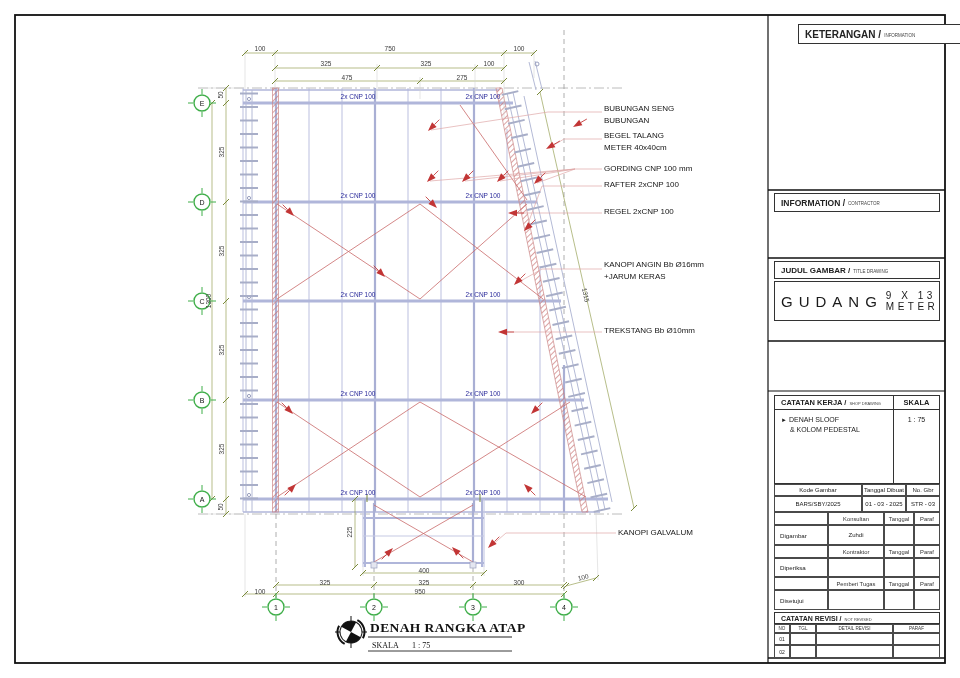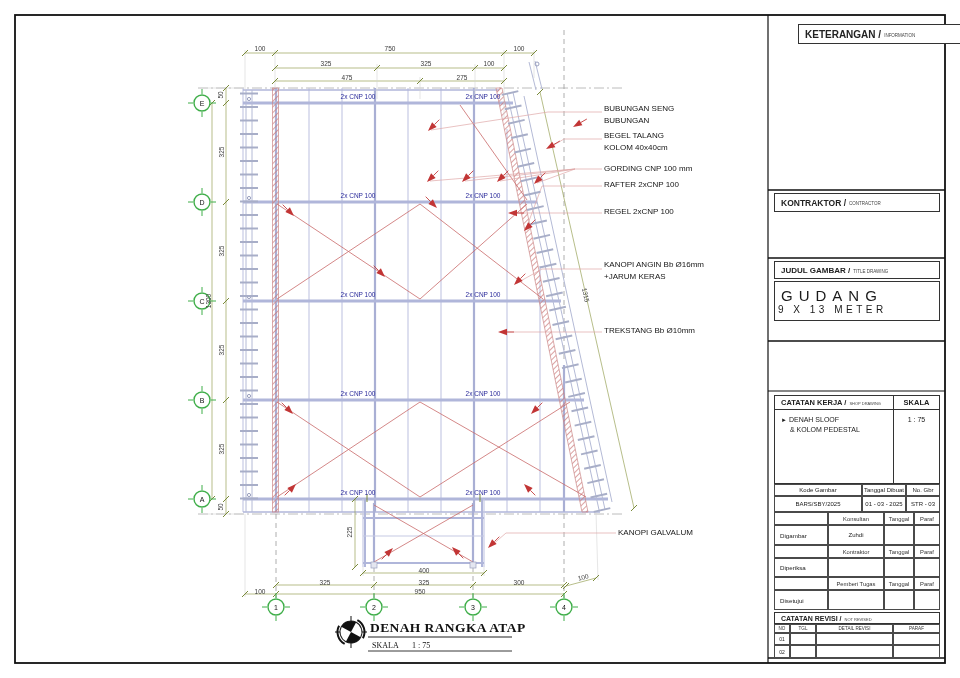--- a/index.html
+++ b/index.html
@@ -455,51 +455,51 @@
       <span class="dtxt cnp-t" style="left: 483px; top: 195px;">2x CNP 100</span>
       <span class="dtxt cnp-t" style="left: 358px; top: 294px;">2x CNP 100</span>
       <span class="dtxt cnp-t" style="left: 483px; top: 294px;">2x CNP 100</span>
       <span class="dtxt cnp-t" style="left: 358px; top: 393px;">2x CNP 100</span>
       <span class="dtxt cnp-t" style="left: 483px; top: 393px;">2x CNP 100</span>
       <span class="dtxt cnp-t" style="left: 358px; top: 492px;">2x CNP 100</span>
       <span class="dtxt cnp-t" style="left: 483px; top: 492px;">2x CNP 100</span>
       <span class="dtxt ann" style="left: 604px; top: 104px; transform: none;">BUBUNGAN SENG</span>
       <span class="dtxt ann" style="left: 604px; top: 115.5px; transform: none;">BUBUNGAN</span>
       <span class="dtxt ann" style="left: 604px; top: 131px; transform: none;">BEGEL TALANG</span>
-      <span class="dtxt ann" style="left: 604px; top: 142.5px; transform: none;">KOLOM 40x40cm</span>
+      <span class="dtxt ann" style="left: 604px; top: 142.5px; transform: none;">METER 40x40cm</span>
       <span class="dtxt ann" style="left: 604px; top: 164px; transform: none;">GORDING CNP 100 mm</span>
       <span class="dtxt ann" style="left: 604px; top: 180px; transform: none;">RAFTER 2xCNP 100</span>
       <span class="dtxt ann" style="left: 604px; top: 207px; transform: none;">REGEL 2xCNP 100</span>
       <span class="dtxt ann" style="left: 604px; top: 260px; transform: none;">KANOPI ANGIN Bb Ø16mm</span>
       <span class="dtxt ann" style="left: 604px; top: 271.5px; transform: none;">+JARUM KERAS</span>
       <span class="dtxt ann" style="left: 604px; top: 326px; transform: none;">TREKSTANG Bb Ø10mm</span>
       <span class="dtxt ann" style="left: 618px; top: 528px; transform: none;">KANOPI GALVALUM</span>
     </div>
 
   <div class="abs serif" style="left:370px;top:620px;font-size:13.5px;font-weight:bold;letter-spacing:.4px;color:#111">DENAH RANGKA ATAP</div>
   <div class="abs serif" style="left:372px;top:641px;font-size:8px;color:#111">SKALA</div>
   <div class="abs serif" style="left:412px;top:641px;font-size:8px;color:#111">1 : 75</div>
 
   <div class="abs hdrbox" style="left:798px;top:24px;width:166px;height:20px">
     <span class="hdr-main" style="font-size:10px">KETERANGAN /</span>
     <span class="hdr-sub">INFORMATION</span>
   </div>
 
   <div class="abs hdrbox" style="left:774px;top:193px;width:166px;height:19px">
-    <span class="hdr-main" style="font-size:8.5px">KONTRAKTOR /</span>
+    <span class="hdr-main" style="font-size:8.5px">INFORMATION /</span>
     <span class="hdr-sub">CONTRACTOR</span>
   </div>
 
   <div class="abs hdrbox" style="left:774px;top:261px;width:166px;height:18px">
     <span class="hdr-main" style="font-size:8px">JUDUL GAMBAR /</span>
     <span class="hdr-sub">TITLE DRAWING</span>
   </div>
 
   <div class="abs" style="left:774px;top:281px;width:166px;height:40px;border:1px solid #333;
-       display:flex;flex-direction:column;justify-content:center">
+       display:flex;flex-direction:row;align-items:center;justify-content:center">
     <div style="font-size:15px;letter-spacing:6px;color:#1a1a1a;padding-left:6px">GUDANG</div>
     <div style="font-size:10px;letter-spacing:3.5px;color:#1a1a1a;padding-left:3px">9 X 13 METER</div>
   </div>
 
 
   <div class="abs hdrbox" style="left:774px;top:395px;width:166px;height:15px;padding-left:0">
     <div style="flex:1;display:flex;align-items:center;padding-left:6px">
       <span class="hdr-main" style="font-size:7.5px">CATATAN KERJA /</span>
       <span class="hdr-sub" style="font-size:4px">SHOP DRAWING</span>
     </div>

